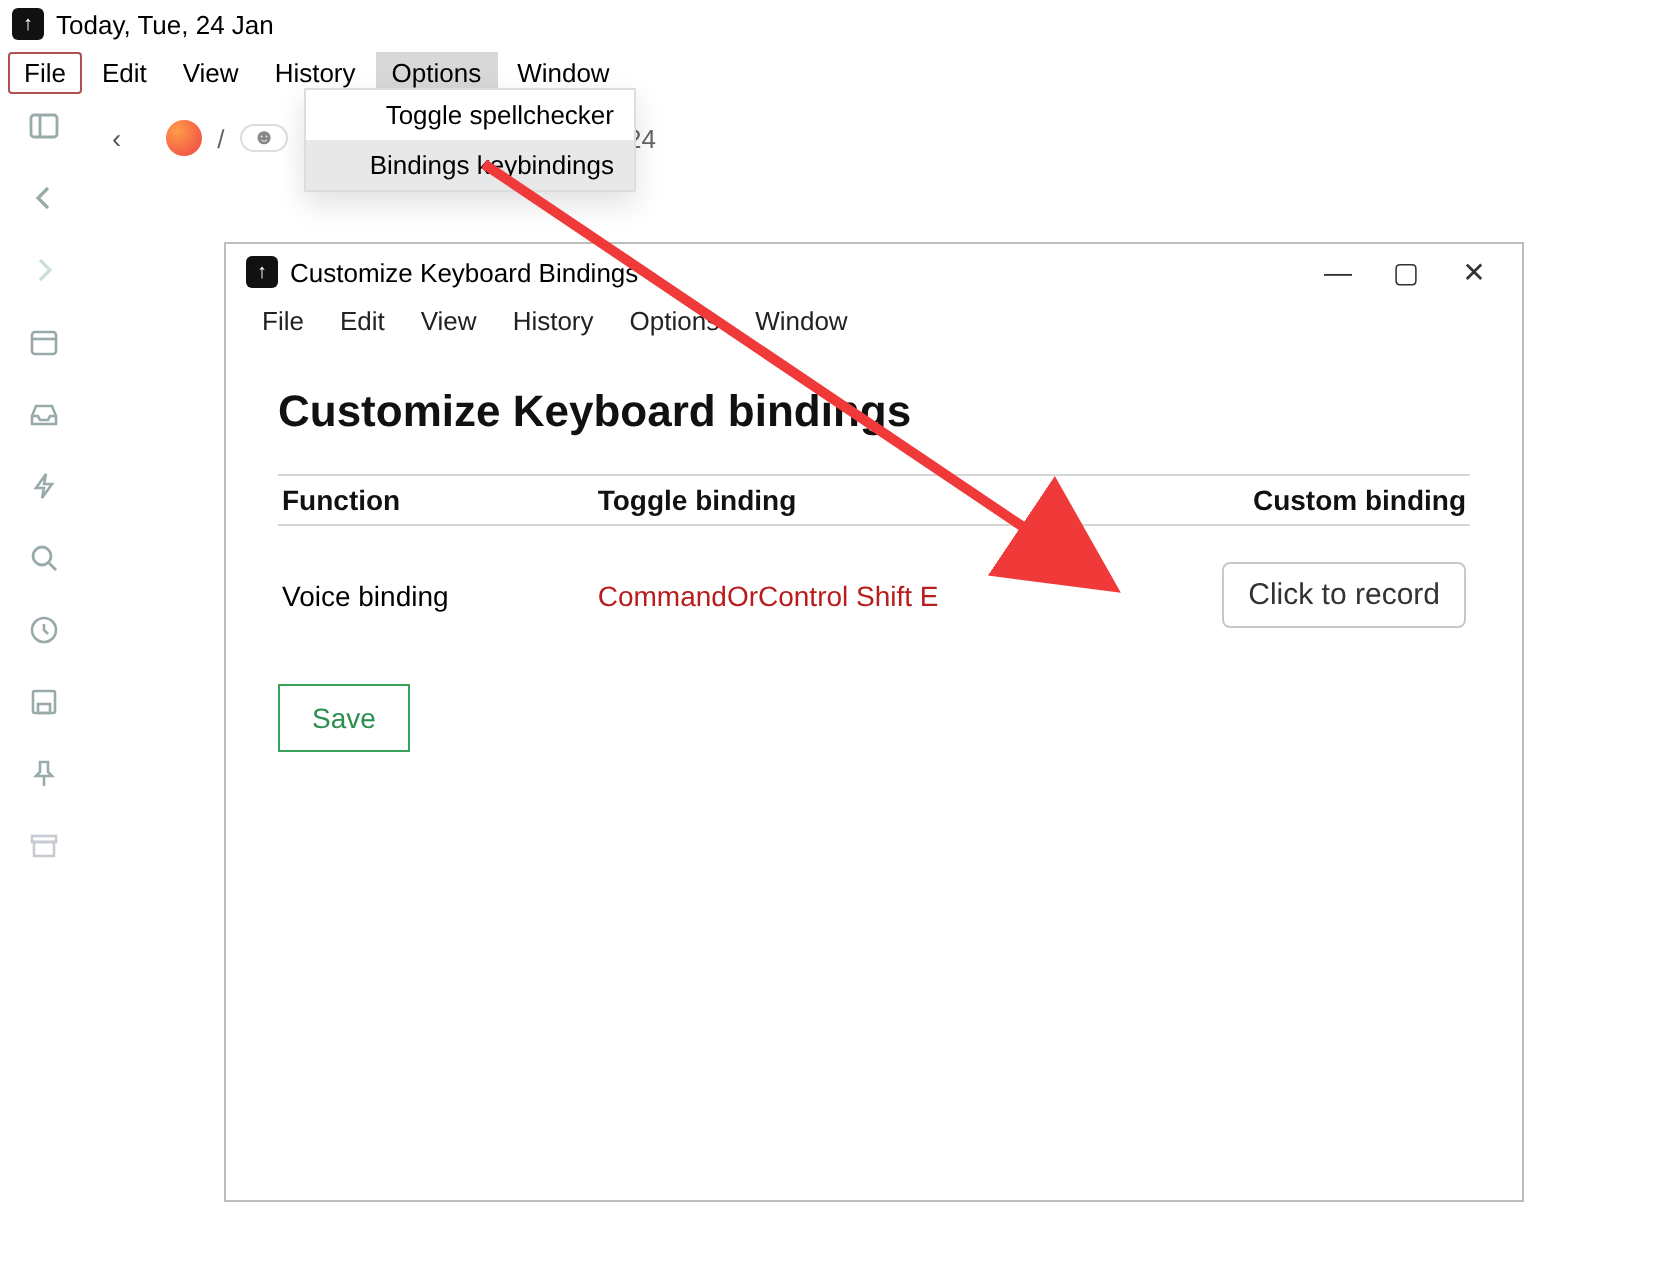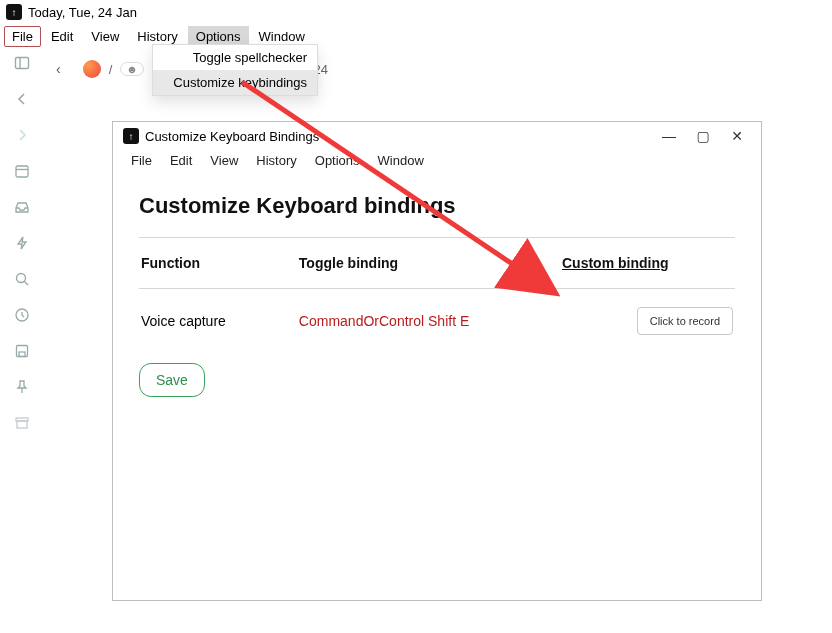--- a/index.html
+++ b/index.html
@@ -95,43 +95,43 @@
   display:flex; gap:2px; padding: 0 10px 4px 10px; font-size:13px; color:#222;
 }
 .dialog-menubar .dm { padding: 3px 8px; }
 .dialog-body { padding: 18px 26px; }
 .dialog-body h1 { font-size: 22px; font-weight: 700; margin-bottom: 18px; color:#111; }
 .table { width: 100%; }
 .table .thead, .table .trow {
   display: grid;
   grid-template-columns: 1.2fr 2fr 1.3fr;
   align-items: center;
-  padding: 17px 2px;
+  padding: 4px 2px;
 }
 .table .thead {
   border-top: 1px solid #d6d6d6;
   border-bottom: 1px solid #d6d6d6;
   font-weight: 700; font-size: 14px; color:#111;
 }
 .table .trow { padding: 18px 2px; font-size:14px; }
 .default-binding { color: #b91c1c; }
 .record-btn {
   border: 1px solid #c8c8c8;
   background: #fff;
   border-radius: 4px;
   padding: 7px 12px;
-  font-size: 11px;
+  font-size: 15px;
   justify-self: end;
   color:#333;
 }
 .save-btn {
   border: 1px solid #3aa15a;
   color: #2d8f4e;
   background: #fff;
-  border-radius: 12px;
+  border-radius: 0;
   padding: 8px 16px;
   font-size: 14px;
   margin-top: 10px;
 }
 .arrow {
   position: absolute;
   z-index: 30;
   pointer-events: none;
 }
 </style>
@@ -147,21 +147,21 @@
   <div class="m file">File</div>
   <div class="m">Edit</div>
   <div class="m">View</div>
   <div class="m">History</div>
   <div class="m options">Options</div>
   <div class="m">Window</div>
 </div>
 
 <div class="dropdown">
   <div class="item">Toggle spellchecker</div>
-  <div class="item sel">Customize keybindings</div>
+  <div class="item sel">Bindings keybindings</div>
 </div>
 
 <div class="sidebar">
   <div class="sicon">
       <svg width="16" height="16" viewBox="0 0 16 16" fill="none" stroke="#9aa" stroke-width="1.4">
         <rect x="1.5" y="2.5" width="13" height="11" rx="1.5"></rect>
         <line x1="6" y1="2.5" x2="6" y2="13.5"></line>
       </svg>
     </div>
   <div class="sicon">
@@ -249,24 +249,24 @@
     <div class="dm">History</div>
     <div class="dm">Options</div>
     <div class="dm">Window</div>
   </div>
   <div class="dialog-body">
     <h1>Customize Keyboard bindings</h1>
     <div class="table">
       <div class="thead">
         <div>Function</div>
         <div>Toggle binding</div>
-        <div style="text-align:left;text-decoration:underline;">Custom binding</div>
+        <div style="text-align:right;">Custom binding</div>
       </div>
       <div class="trow">
-        <div>Voice capture</div>
+        <div>Voice binding</div>
         <div class="default-binding">CommandOrControl Shift E</div>
         <button class="record-btn">Click to record</button>
       </div>
     </div>
     <button class="save-btn">Save</button>
   </div>
 </div>
 
 <svg class="arrow" width="832" height="633" style="left:0;top:0">
   <defs>

